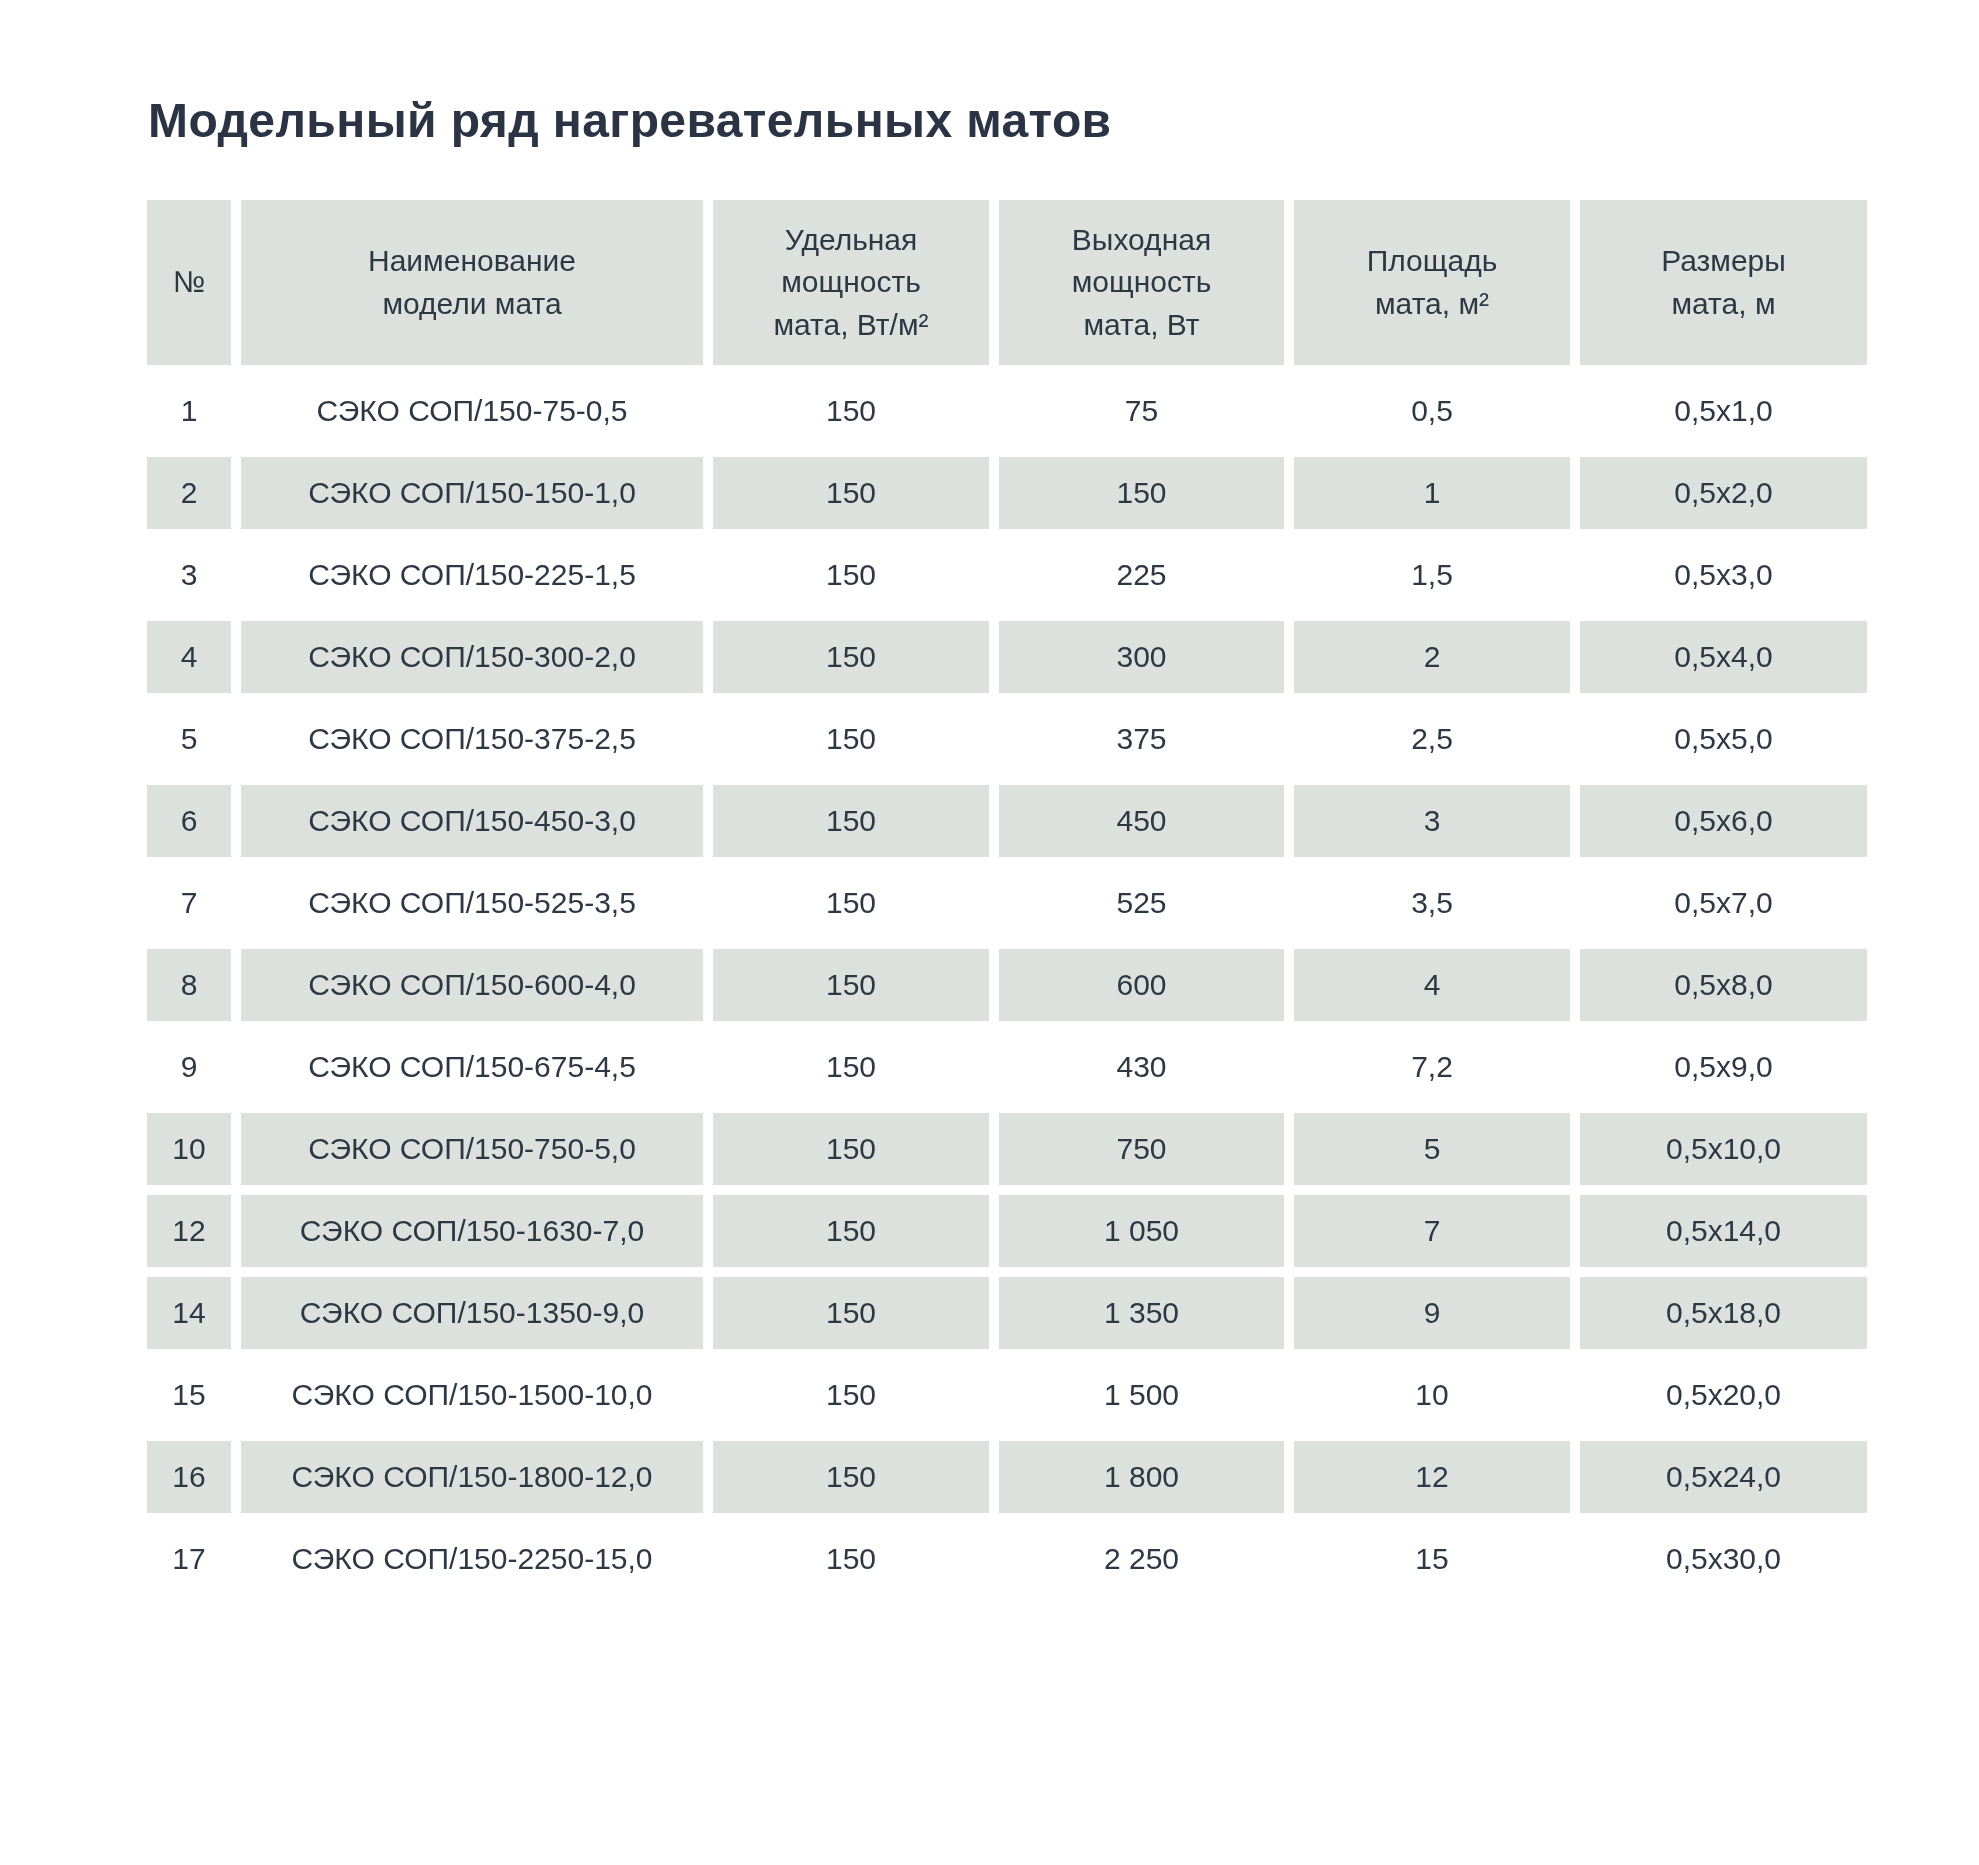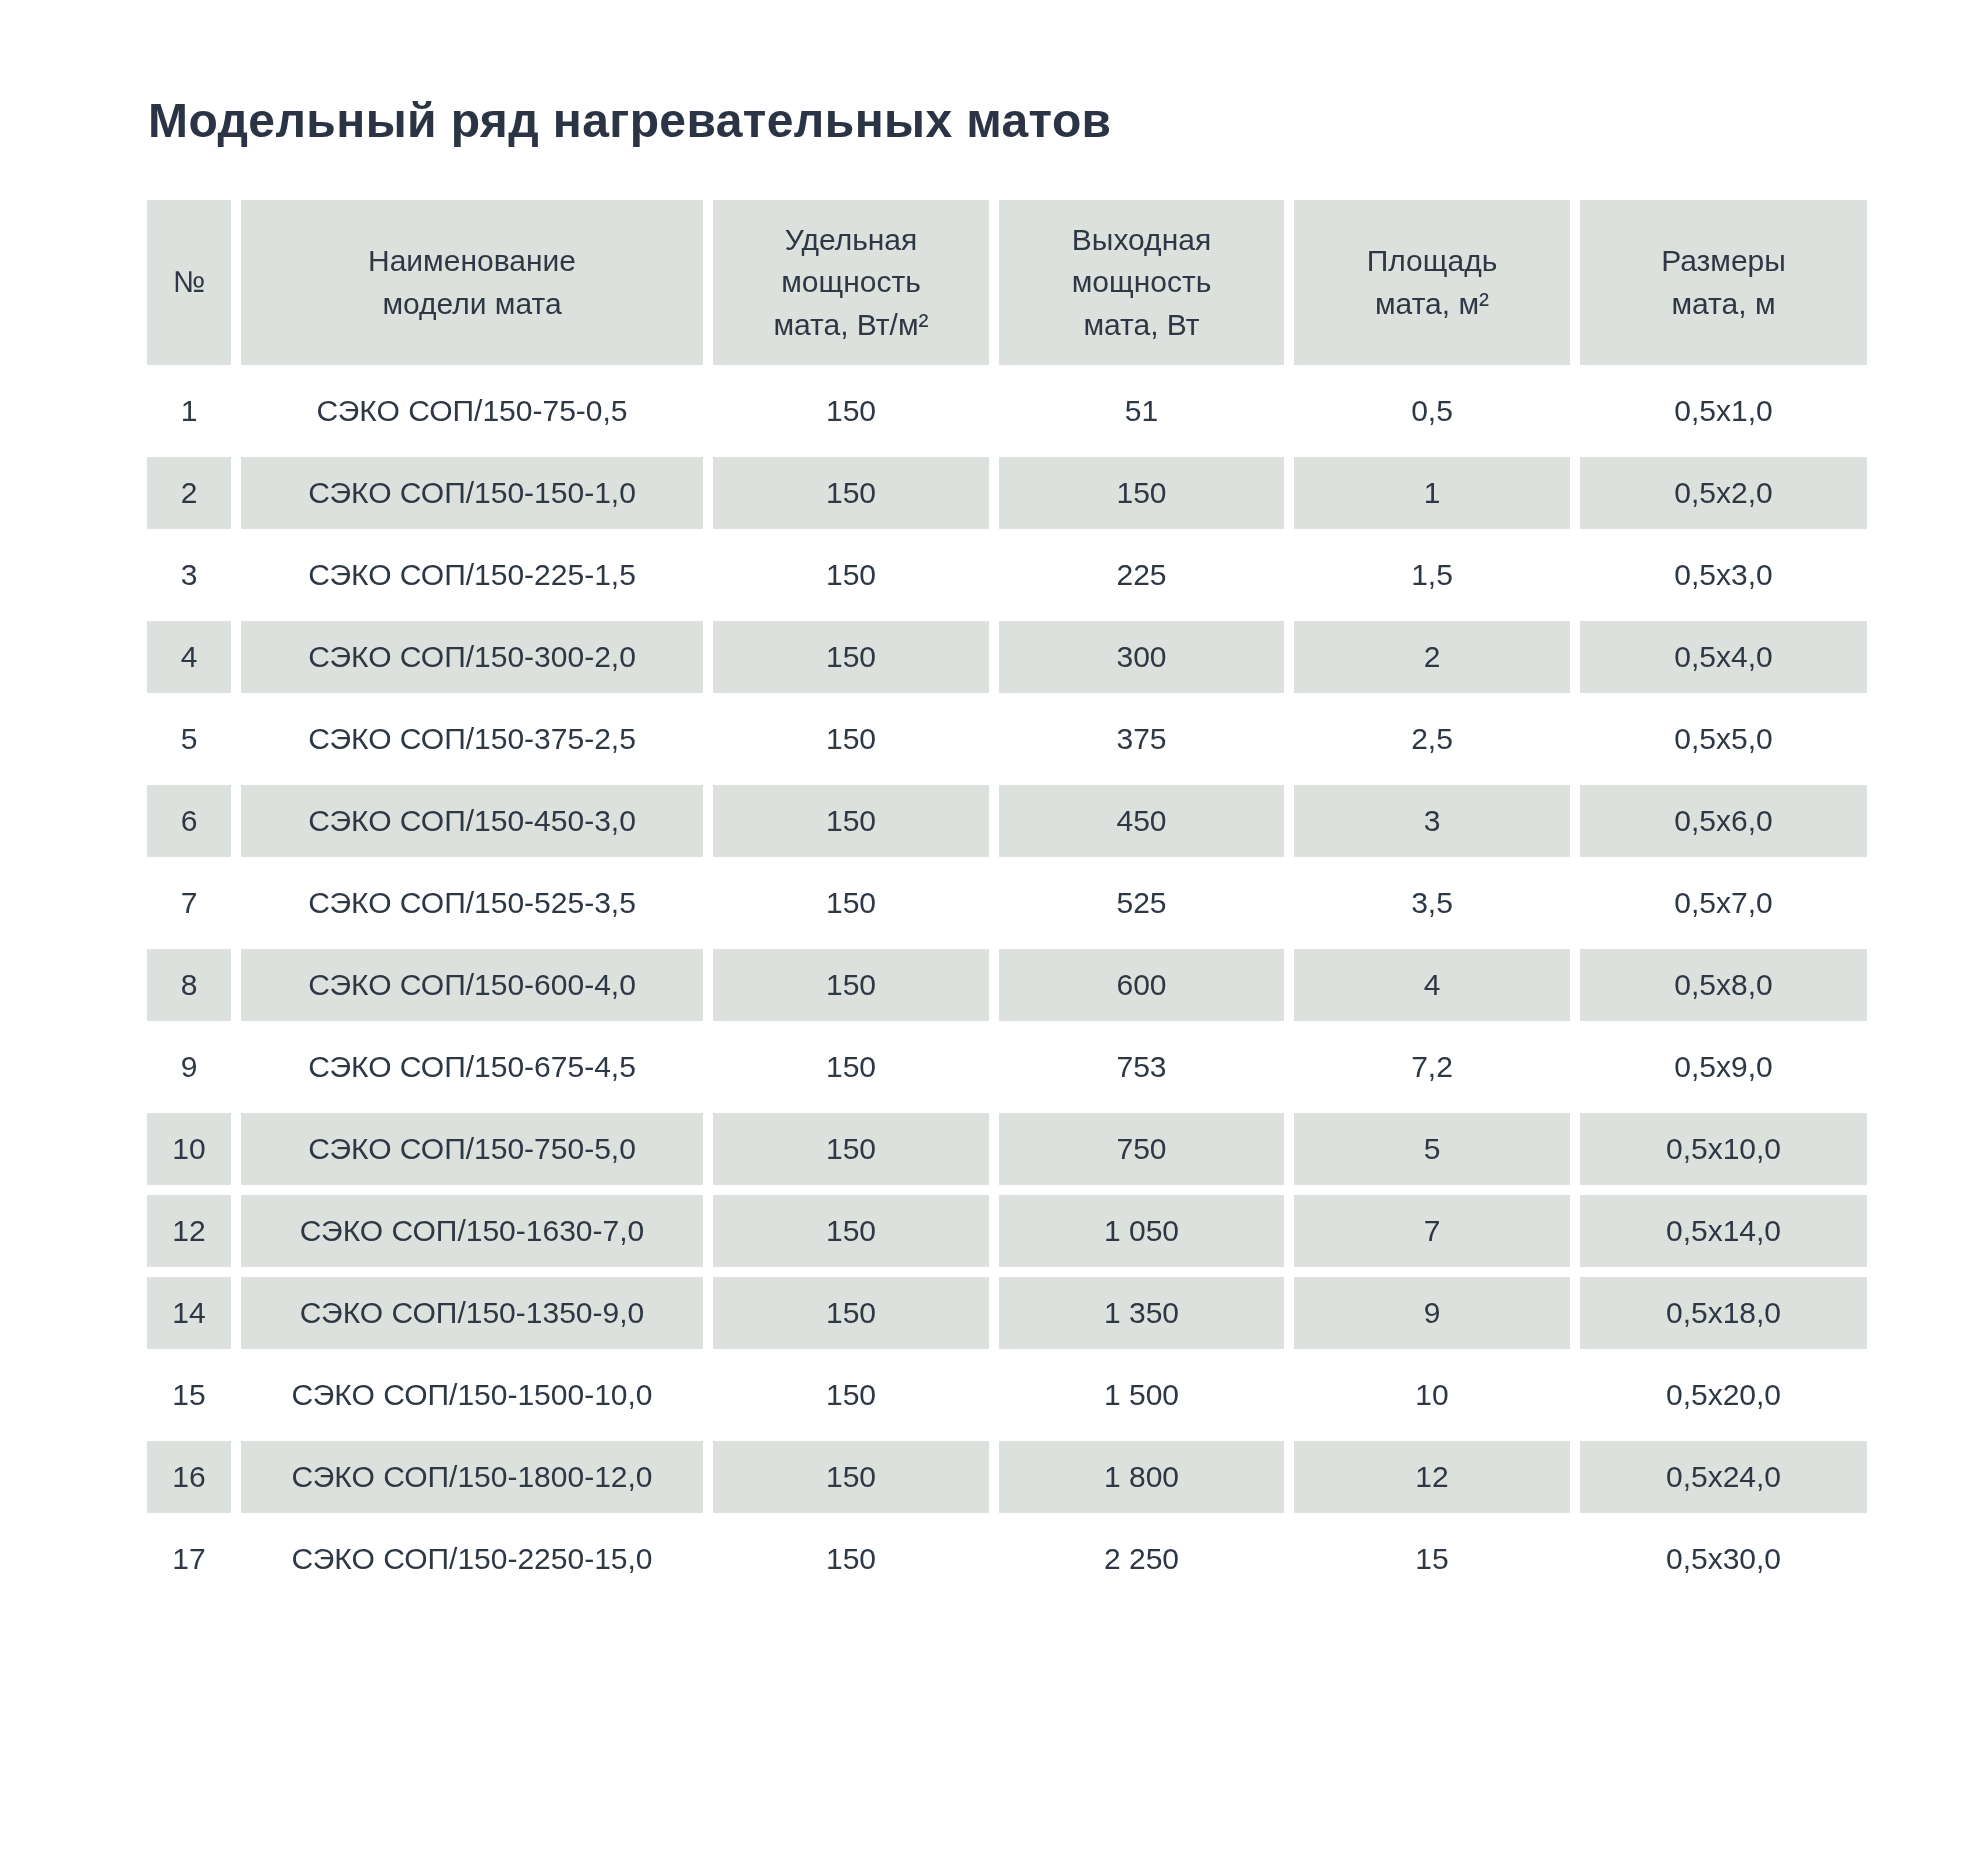--- a/index.html
+++ b/index.html
@@ -92,21 +92,21 @@
 мата, м²</th>
         <th>Размеры
 мата, м</th>
       </tr>
   </thead>
   <tbody>
       <tr>
         <td>1</td>
         <td>СЭКО СОП/150-75-0,5</td>
         <td>150</td>
-        <td>51</td>
+        <td>75</td>
         <td>0,5</td>
         <td>0,5x1,0</td>
       </tr>
       <tr class="shaded">
         <td>2</td>
         <td>СЭКО СОП/150-150-1,0</td>
         <td>150</td>
         <td>150</td>
         <td>1</td>
         <td>0,5x2,0</td>
@@ -156,21 +156,21 @@
         <td>СЭКО СОП/150-600-4,0</td>
         <td>150</td>
         <td>600</td>
         <td>4</td>
         <td>0,5x8,0</td>
       </tr>
       <tr>
         <td>9</td>
         <td>СЭКО СОП/150-675-4,5</td>
         <td>150</td>
-        <td>753</td>
+        <td>430</td>
         <td>7,2</td>
         <td>0,5x9,0</td>
       </tr>
       <tr class="shaded">
         <td>10</td>
         <td>СЭКО СОП/150-750-5,0</td>
         <td>150</td>
         <td>750</td>
         <td>5</td>
         <td>0,5x10,0</td>

